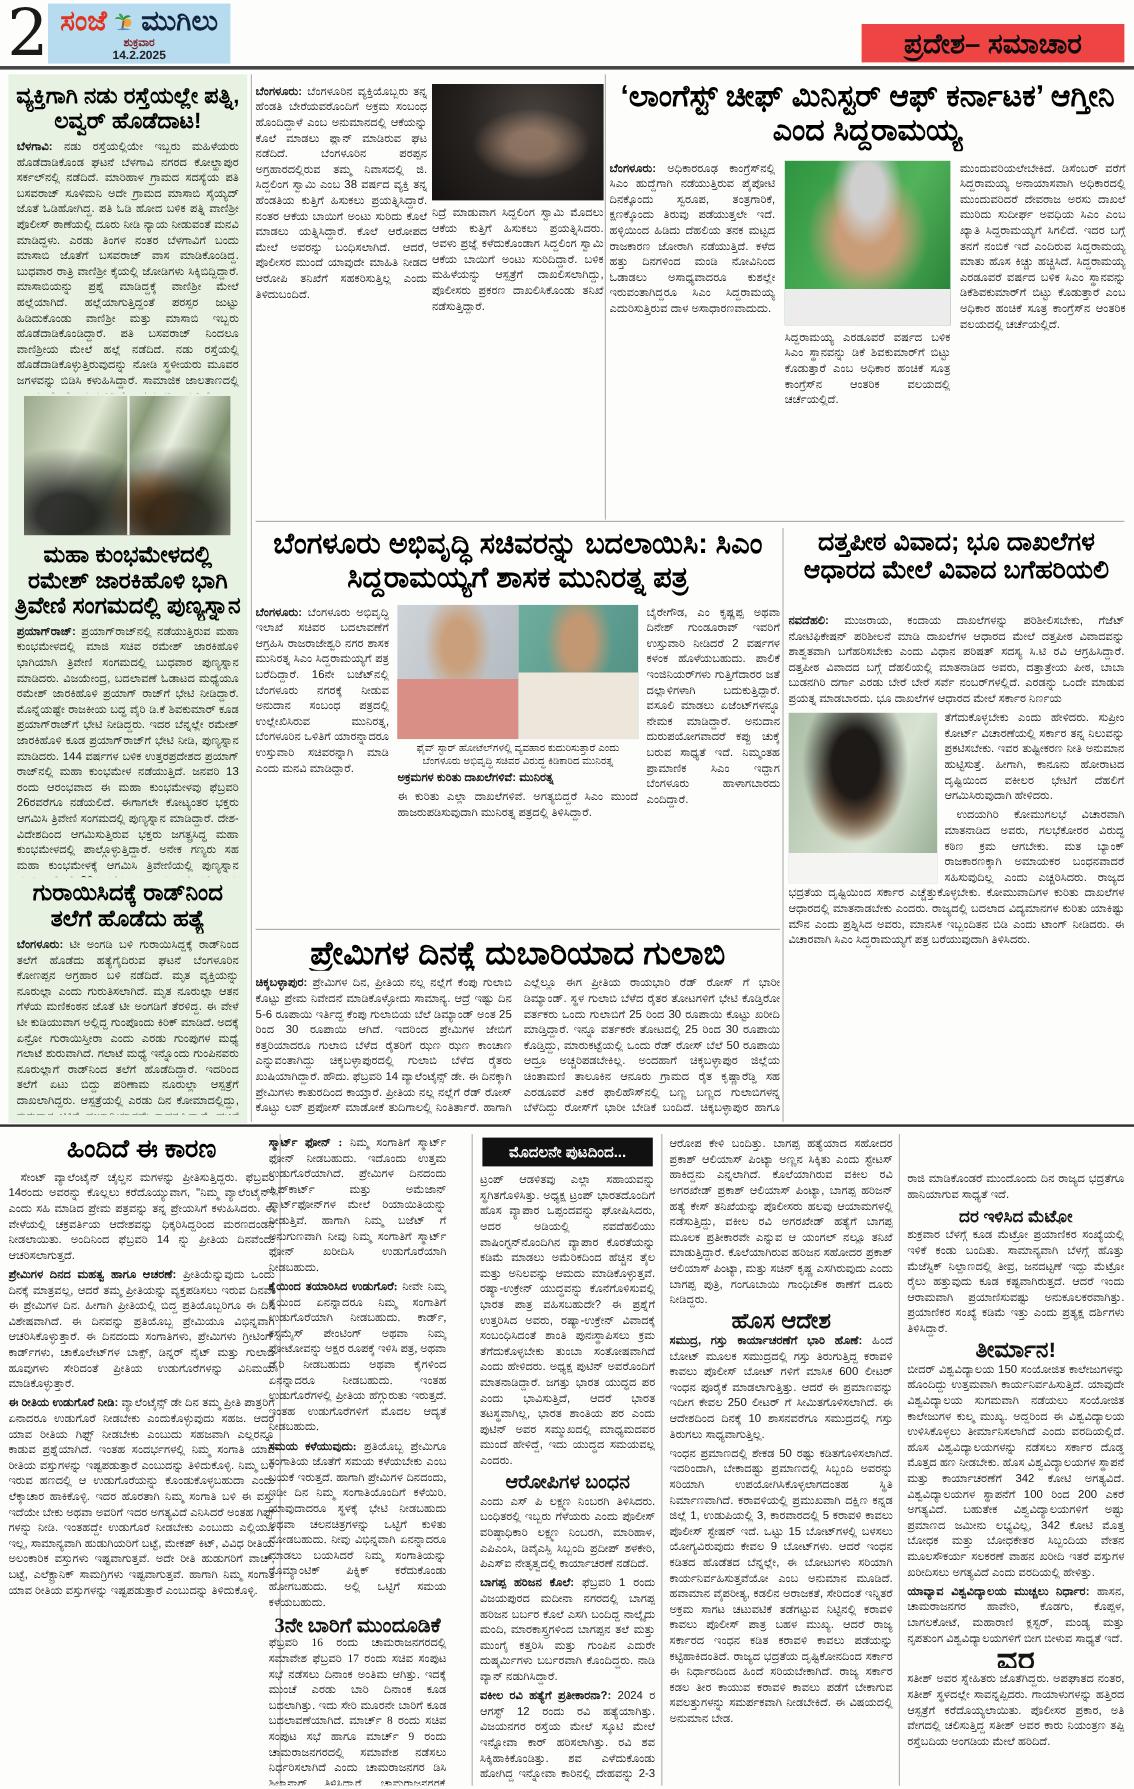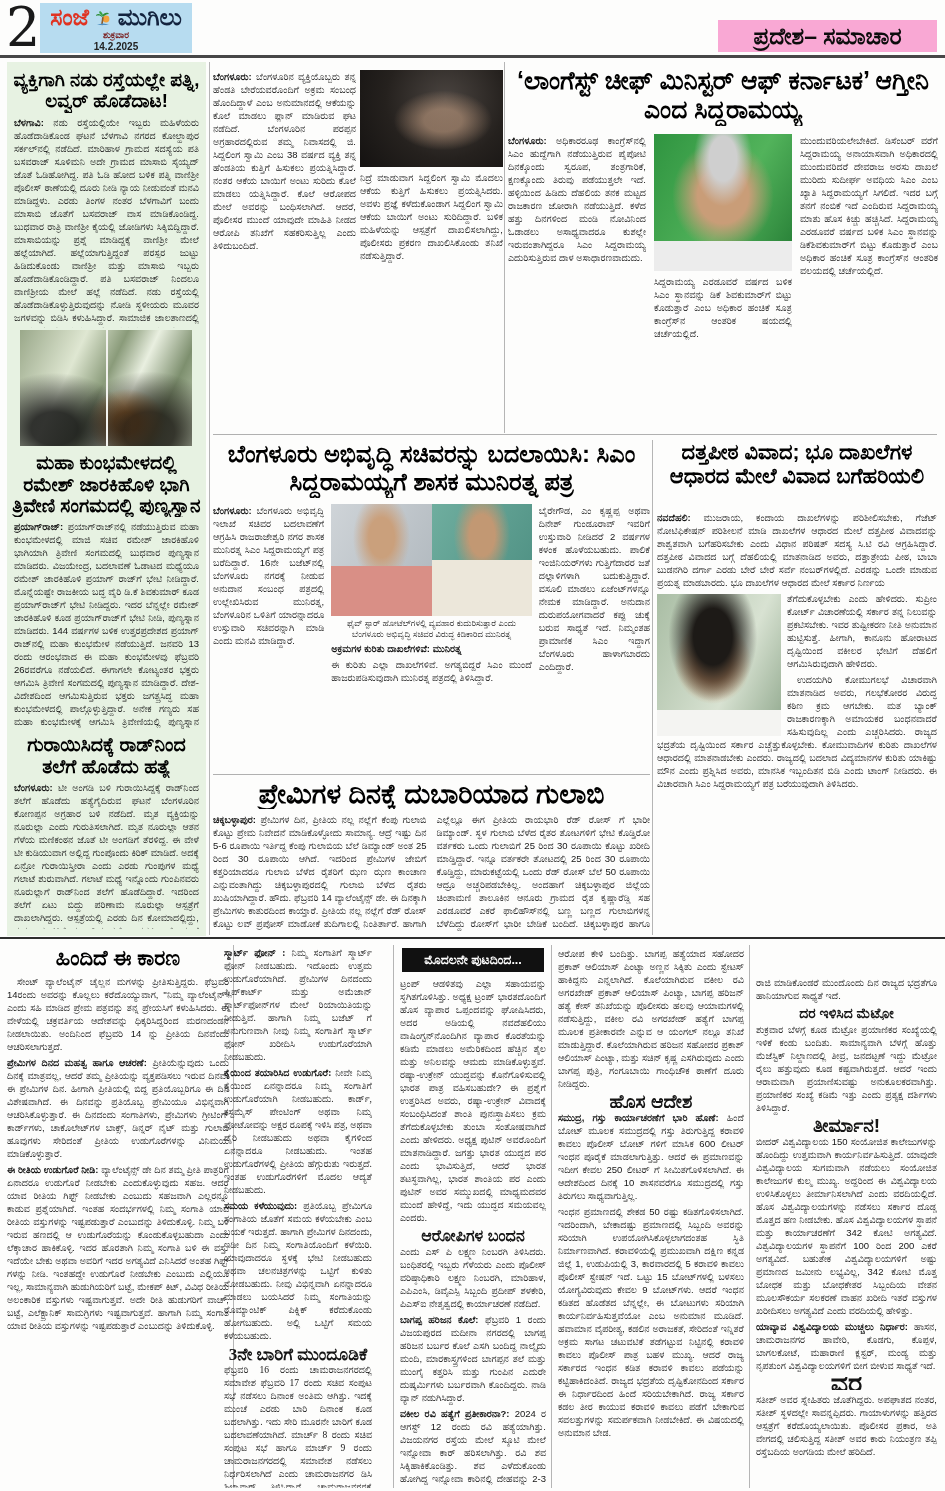--- a/index.html
+++ b/index.html
@@ -15,21 +15,21 @@
   .sep-v{width:1px;background:#b5b5b5;}
   .sep-h{height:1px;background:#b0b0b0;}
   
   .pagenum{left:6px;top:0;width:34px;height:55px;font-family:"DejaVu Serif",serif;font-size:54px;line-height:55px;color:#1a1a1a;}
   .masthead{left:40px;top:3px;width:152px;height:50px;background:#b7dcf0;text-align:center;}
   .brand{font-size:23px;font-weight:bold;line-height:25px;padding-top:2px;white-space:nowrap;}
   .brand-red{color:#e03322;}
   .brand-dark{color:#13233e;}
   .mast-day{font-size:9px;font-weight:bold;color:#7a1f1f;line-height:11px;}
   .mast-date{font-size:10px;font-weight:bold;color:#222;line-height:11px;}
-  .section-label{left:718px;top:20px;width:219px;height:32px;background:#f9a8d4;font-size:23px;font-weight:bold;
+  .section-label{left:718px;top:20px;width:219px;height:32px;background:#ef4444;font-size:23px;font-weight:bold;
                  text-align:center;line-height:33px;color:#0d0d0d;}
   .header-rule{left:0;top:55px;width:945px;height:3px;background:#474747;}
   .bottom-rule{left:0;top:937px;width:945px;height:2px;background:#2e2e2e;}
   
   .green-panel{left:7px;top:62px;width:199px;height:874px;background:#e7f2e2;}
   .gp-inner{position:absolute;overflow:hidden;}
   
   .photo{overflow:hidden;}
   .fight-photo{background:
      radial-gradient(ellipse at 20% 85%, rgba(20,20,20,.85) 0 12%, transparent 40%),
@@ -138,21 +138,21 @@
 
   <div class="abs" style="left:508px;top:62px;width:430px;height:371px;">
     <div class="hl hl-sidda" style="height:60px;padding-top:4px;">‘ಲಾಂಗೆಸ್ಟ್ ಚೀಫ್ ಮಿನಿಸ್ಟರ್ ಆಫ್ ಕರ್ನಾಟಕ’ ಆಗ್ತೀನಿ ಎಂದ ಸಿದ್ದರಾಮಯ್ಯ</div>
     <div style="display:flex;gap:8px;margin-top:8px;height:294px;">
       <div class="body" style="flex:1;">
         <p class="noind"><b class="dl">ಬೆಂಗಳೂರು: </b><span>ಅಧಿಕಾರರೂಢ ಕಾಂಗ್ರೆಸ್‌ನಲ್ಲಿ ಸಿಎಂ ಹುದ್ದೆಗಾಗಿ ನಡೆಯುತ್ತಿರುವ ಪೈಪೋಟಿ ದಿನಕ್ಕೊಂದು ಸ್ವರೂಪ, ತಂತ್ರಗಾರಿಕೆ, ಕ್ಷಣಕ್ಕೊಂದು ತಿರುವು ಪಡೆಯುತ್ತಲೇ ಇದೆ. ಹಳ್ಳಿಯಿಂದ ಹಿಡಿದು ದೆಹಲಿಯ ತನಕ ಮಟ್ಟದ ರಾಜಕಾರಣ ಜೋರಾಗಿ ನಡೆಯುತ್ತಿದೆ. ಕಳೆದ ಹತ್ತು ದಿನಗಳಿಂದ ಮಂಡಿ ನೋವಿನಿಂದ ಓಡಾಡಲು ಅಸಾಧ್ಯವಾದರೂ ಕುಶಲ್ಲೇ ಇರುವಂತಾಗಿದ್ದರೂ ಸಿಎಂ ಸಿದ್ದರಾಮಯ್ಯ ಎದುರಿಸುತ್ತಿರುವ ದಾಳ ಅಸಾಧಾರಣವಾದುದು.</span></p>
       </div>
       <div style="flex:1;">
         <div class="photo sidda-photo" style="width:100%;height:137px;"></div>
         <div class="body" style="margin-top:4px;height:150px;">
-          <p class="noind"><span>ಸಿದ್ದರಾಮಯ್ಯ ಎರಡೂವರೆ ವರ್ಷದ ಬಳಿಕ ಸಿಎಂ ಸ್ಥಾನವನ್ನು ಡಿಕೆ ಶಿವಕುಮಾರ್‌ಗೆ ಬಿಟ್ಟು ಕೊಡುತ್ತಾರೆ ಎಂಬ ಅಧಿಕಾರ ಹಂಚಿಕೆ ಸೂತ್ರ ಕಾಂಗ್ರೆಸ್‌ನ ಆಂತರಿಕ ಷಯದಲ್ಲಿ ಚರ್ಚೆಯಲ್ಲಿದೆ.</span></p>
+          <p class="noind"><span>ಸಿದ್ದರಾಮಯ್ಯ ಎರಡೂವರೆ ವರ್ಷದ ಬಳಿಕ ಸಿಎಂ ಸ್ಥಾನವನ್ನು ಡಿಕೆ ಶಿವಕುಮಾರ್‌ಗೆ ಬಿಟ್ಟು ಕೊಡುತ್ತಾರೆ ಎಂಬ ಅಧಿಕಾರ ಹಂಚಿಕೆ ಸೂತ್ರ ಕಾಂಗ್ರೆಸ್‌ನ ಆಂತರಿಕ ವಲಯದಲ್ಲಿ ಚರ್ಚೆಯಲ್ಲಿದೆ.</span></p>
         </div>
       </div>
       <div class="body" style="flex:1;">
         <p class="noind"><span>ಮುಂದುವರಿಯಲೇಬೇಕಿದೆ. ಡಿಸೆಂಬರ್ ವರೆಗೆ ಸಿದ್ದರಾಮಯ್ಯ ಅನಾಯಾಸವಾಗಿ ಅಧಿಕಾರದಲ್ಲಿ ಮುಂದುವರಿದರೆ ದೇವರಾಜ ಅರಸು ದಾಖಲೆ ಮುರಿದು ಸುದೀರ್ಘ ಅವಧಿಯ ಸಿಎಂ ಎಂಬ ಖ್ಯಾತಿ ಸಿದ್ದರಾಮಯ್ಯಗೆ ಸಿಗಲಿದೆ. ಇದರ ಬಗ್ಗೆ ತನಗೆ ನಂಬಿಕೆ ಇದೆ ಎಂದಿರುವ ಸಿದ್ದರಾಮಯ್ಯ ಮಾತು ಹೊಸ ಕಿಚ್ಚು ಹಚ್ಚಿಸಿದೆ. ಸಿದ್ದರಾಮಯ್ಯ ಎರಡೂವರೆ ವರ್ಷದ ಬಳಿಕ ಸಿಎಂ ಸ್ಥಾನವನ್ನು ಡಿಕೆಶಿವಕುಮಾರ್‌ಗೆ ಬಿಟ್ಟು ಕೊಡುತ್ತಾರೆ ಎಂಬ ಅಧಿಕಾರ ಹಂಚಿಕೆ ಸೂತ್ರ ಕಾಂಗ್ರೆಸ್‌ನ ಆಂತರಿಕ ವಲಯದಲ್ಲಿ ಚರ್ಚೆಯಲ್ಲಿದೆ.</span></p>
       </div>
     </div>
   </div>
 
   <div class="abs sep-h" style="left:213px;top:434px;width:724px;"></div>
 

